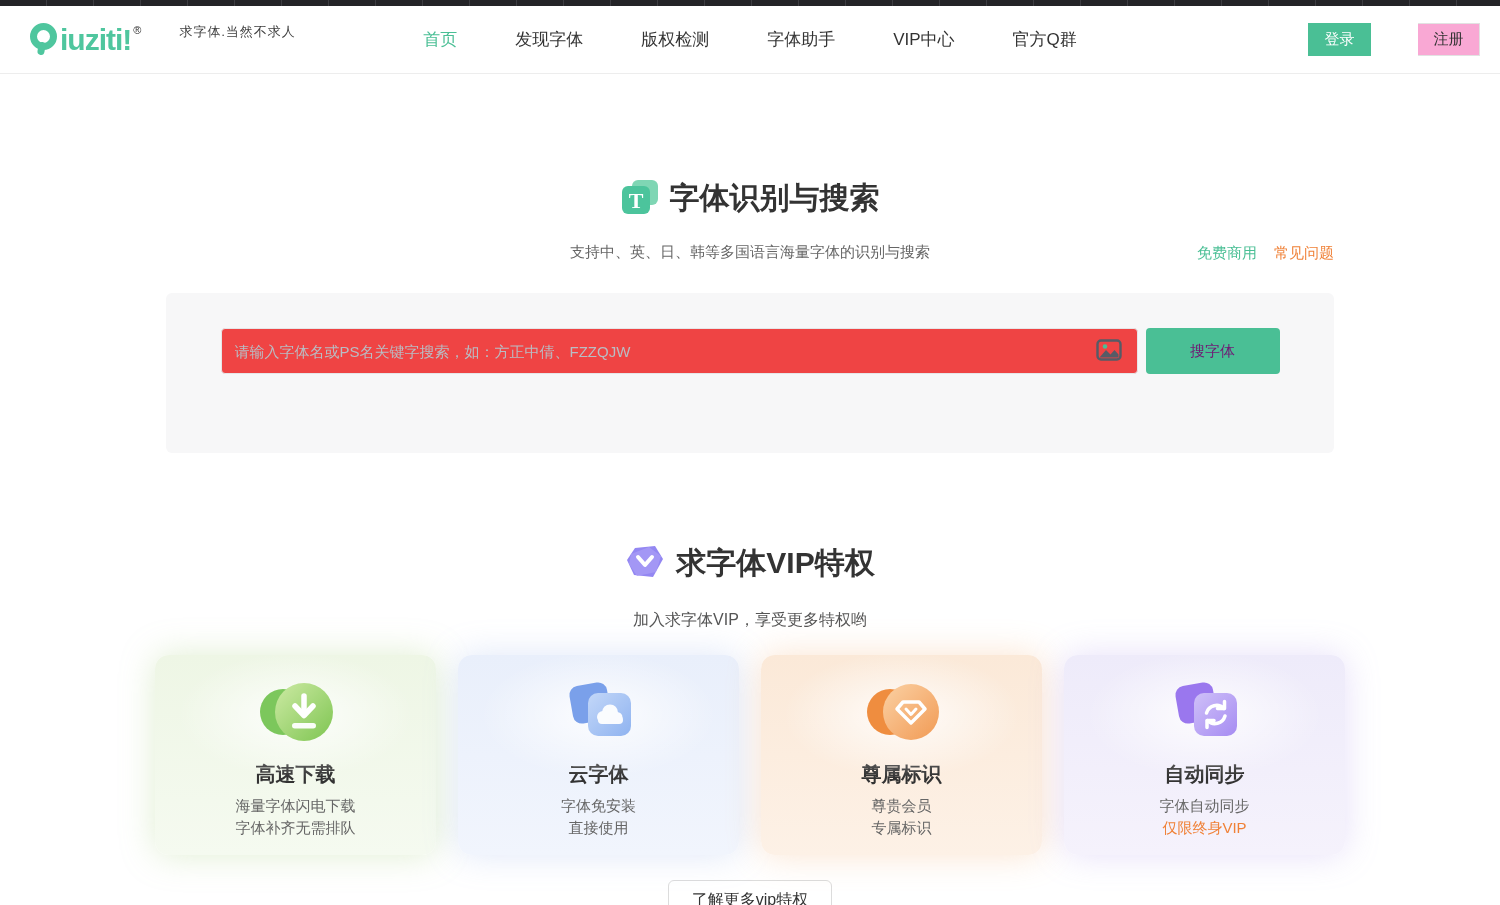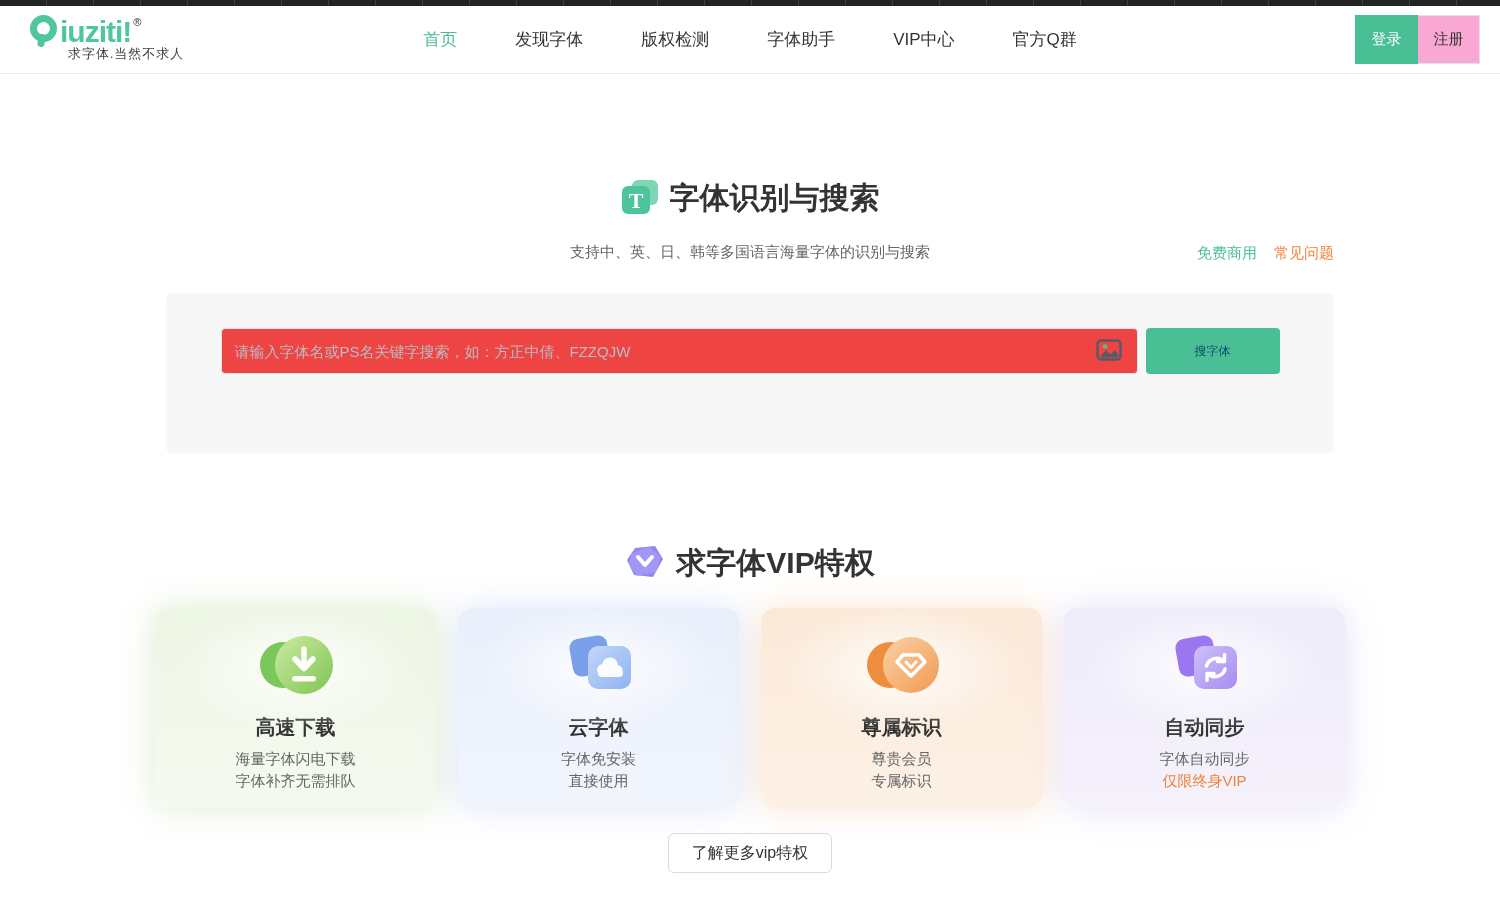--- a/index.html
+++ b/index.html
@@ -23,21 +23,21 @@
   
   .top-strip{
     height:6px;background:#232327;
     background-image:repeating-linear-gradient(90deg,transparent 0 46px,#3c3c41 46px 47px);
   }
   
   .header{
     height:68px;background:#fff;border-bottom:1px solid #ededed;
     display:flex;align-items:center;position:relative;padding:0 18px;
   }
-  .logo{display:flex;flex-direction:column;margin-left:12px;cursor:pointer;}
+  .logo{display:flex;flex-direction:row;margin-left:12px;cursor:pointer;}
   .logo-row{display:flex;align-items:center;}
   .logo-q{
     width:27px;height:27px;border:7px solid var(--green-logo);
     border-radius:50%;position:relative;margin-right:3px;margin-top:-6px;
   }
   .logo-q::after{
     content:"";position:absolute;left:1px;bottom:-12px;width:7px;height:13px;
     border-radius:4px;background:var(--green-logo);transform:rotate(10deg);
   }
   .logo-text{
@@ -48,21 +48,21 @@
   .logo-tagline{
     font-family:"Liberation Serif","DejaVu Serif",serif;
     font-size:13px;color:#3f3f3f;letter-spacing:1px;margin-left:38px;margin-top:-2px;
   }
   .nav{
     position:absolute;left:50%;top:0;height:100%;transform:translateX(-50%);
     display:flex;align-items:center;gap:58px;white-space:nowrap;
   }
   .nav a{font-size:17px;color:#333;text-decoration:none;cursor:pointer;}
   .nav a.active{color:var(--green);}
-  .auth{margin-left:auto;display:flex;height:49px;margin-right:2px;}
+  .auth{margin-left:auto;display:flex;height:33px;margin-right:2px;gap:47px;}
   .auth .login{
     width:63px;background:var(--green);color:#fff;font-size:15px;
     display:flex;align-items:center;justify-content:center;cursor:pointer;
   }
   .auth .register{
     width:62px;background:#f9a8d4;color:#333;font-size:15px;
     border:1px solid #e2e2e2;border-left:none;
     display:flex;align-items:center;justify-content:center;cursor:pointer;
   }
   
@@ -85,22 +85,22 @@
     width:917px;height:46px;background:#ef4444;border:1px solid #e6e6e8;border-radius:4px;
     display:flex;align-items:center;padding:0 13px;
   }
   .input-wrap input{
     flex:1;border:none;outline:none;font-size:15px;color:#333;background:transparent;
     font-family:inherit;
   }
   .input-wrap input::placeholder{color:#b9bdc4;}
   .img-btn{background:none;border:none;cursor:pointer;display:flex;align-items:center;padding:2px;}
   .search-btn{
-    width:134px;height:46px;background:var(--green);color:#0c4a6e;border:none;border-radius:4px;
-    font-size:12px;cursor:pointer;font-family:inherit;
+    width:134px;height:46px;background:var(--green);color:#701a75;border:none;border-radius:4px;
+    font-size:15px;cursor:pointer;font-family:inherit;
   }
   .search-hint{margin-top:20px;text-align:center;font-size:15px;color:var(--hint);}
   
   .vip-head{margin-top:90px;}
   .vip-sub{margin-top:26px;text-align:center;font-size:16px;color:#555;}
   .cards{width:1190px;margin:24px auto 0;display:flex;gap:22px;}
   .card{
     width:281px;height:200px;border-radius:14px;text-align:center;position:relative;
     cursor:pointer;overflow:visible;
   }
@@ -196,20 +196,21 @@
   <div class="sec-head vip-head">
     <span>
       <svg width="40" height="36" viewBox="0 0 40 36">
         <path d="M10 4 L30 2 L38 15 L28 33 L9 31 L2 16 Z" fill="#9387f2"></path>
         <path d="M6 10 L24 3 L36 12 L31 28 L12 32 L4 20 Z" fill="#a79bf5" opacity="0.8"></path>
         <path d="M13 13 L20 21 L27 13" fill="none" stroke="#ffffff" stroke-width="4" stroke-linecap="round" stroke-linejoin="round"></path>
       </svg>
     </span>
     <h2 class="sec-title">求字体VIP特权</h2>
   </div>
+  <div class="vip-sub">加入求字体VIP，享受更多特权哟</div>
 </main>
 
 <div class="cards">
 
   <div class="card green">
     <div class="icon">
       <svg width="80" height="66" viewBox="0 0 80 66">
         <defs>
           <linearGradient id="g1" x1="0" y1="0" x2="1" y2="1">
             <stop offset="0" stop-color="#cdeaa4"></stop>

